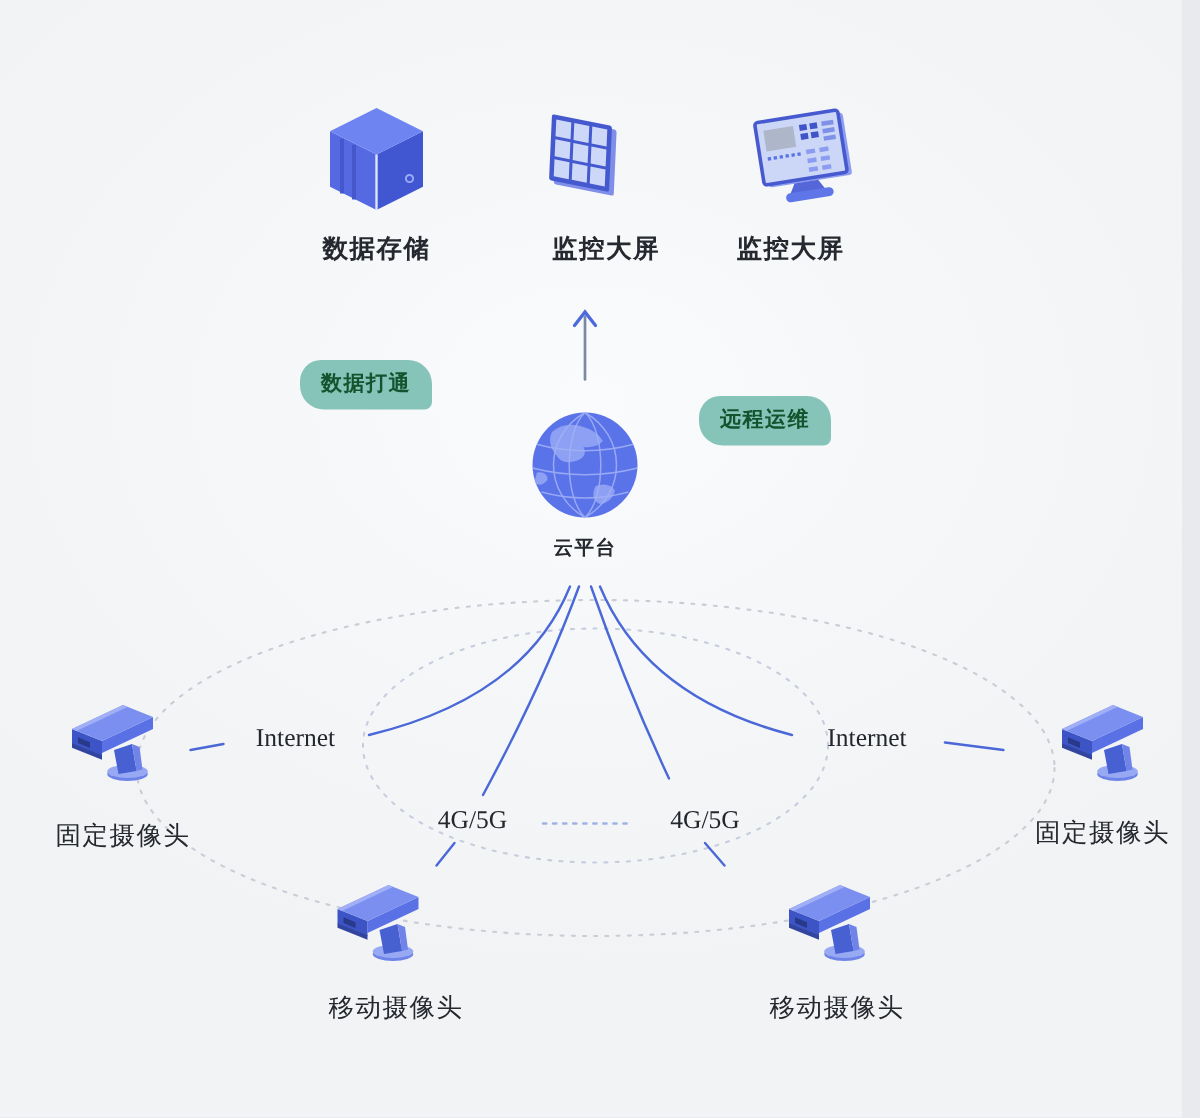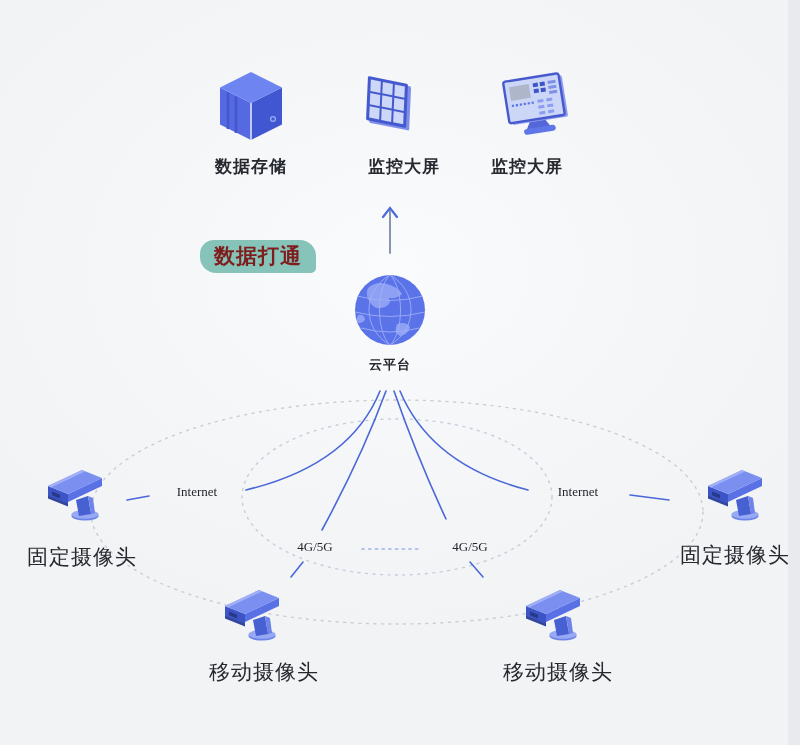--- a/index.html
+++ b/index.html
@@ -4,26 +4,26 @@
 <style>
   html,body{margin:0;padding:0;background:#e8eaee;}
   .stage{
     position:relative;width:788px;height:745px;overflow:hidden;
     background:radial-gradient(ellipse 62% 50% at 50% 36%, #fafbfd 0%, #f5f6f8 55%, #f2f3f5 100%);
     font-family:Liberation Serif, serif;
   }
   .stage svg.decor{position:absolute;left:0;top:0;}
   .lbl{position:absolute;transform:translate(-50%,-50%);color:#25282e;white-space:nowrap;}
   .node-lbl{font-size:17px;font-weight:600;letter-spacing:1px;}
-  .cam-lbl{font-size:21px;font-weight:500;letter-spacing:1px;}
-  .net-lbl{font-size:13px;font-weight:500;color:#23262c;}
+  .cam-lbl{font-size:17px;font-weight:500;letter-spacing:1px;}
+  .net-lbl{font-size:17px;font-weight:500;color:#23262c;}
   .cloud-lbl{font-size:13px;font-weight:600;letter-spacing:1px;}
   .badge{
     position:absolute;height:33px;line-height:33px;text-align:right;
-    background:#86c4ba;color:#7f1d1d;font-size:21px;font-weight:700;letter-spacing:1px;
+    background:#86c4ba;color:#14532d;font-size:14px;font-weight:700;letter-spacing:1px;
     border-radius:14px 16px 5px 16px;padding:0 14px;
   }
 </style>
 </head>
 <body>
 
 <div class="stage">
 
   <svg class="decor" width="800" height="745" viewBox="0 0 800 745">
 
@@ -145,20 +145,21 @@
     <use href="#cam" x="706" y="466"></use>
     <use href="#cam" x="223" y="586"></use>
     <use href="#cam" x="524" y="586"></use>
   </svg>
 
   <div class="lbl node-lbl" style="left:251px;top:166px">数据存储</div>
   <div class="lbl node-lbl" style="left:404px;top:166px">监控大屏</div>
   <div class="lbl node-lbl" style="left:527px;top:166px">监控大屏</div>
 
   <div class="badge" style="left:200px;top:240px">数据打通</div>
+  <div class="badge" style="left:466px;top:264px">远程运维</div>
 
   <div class="lbl cloud-lbl" style="left:390px;top:365px">云平台</div>
 
   <div class="lbl net-lbl" style="left:197px;top:492px">Internet</div>
   <div class="lbl net-lbl" style="left:578px;top:492px">Internet</div>
   <div class="lbl net-lbl" style="left:315px;top:547px">4G/5G</div>
   <div class="lbl net-lbl" style="left:470px;top:547px">4G/5G</div>
 
   <div class="lbl cam-lbl" style="left:82px;top:557px">固定摄像头</div>
   <div class="lbl cam-lbl" style="left:735px;top:555px">固定摄像头</div>

